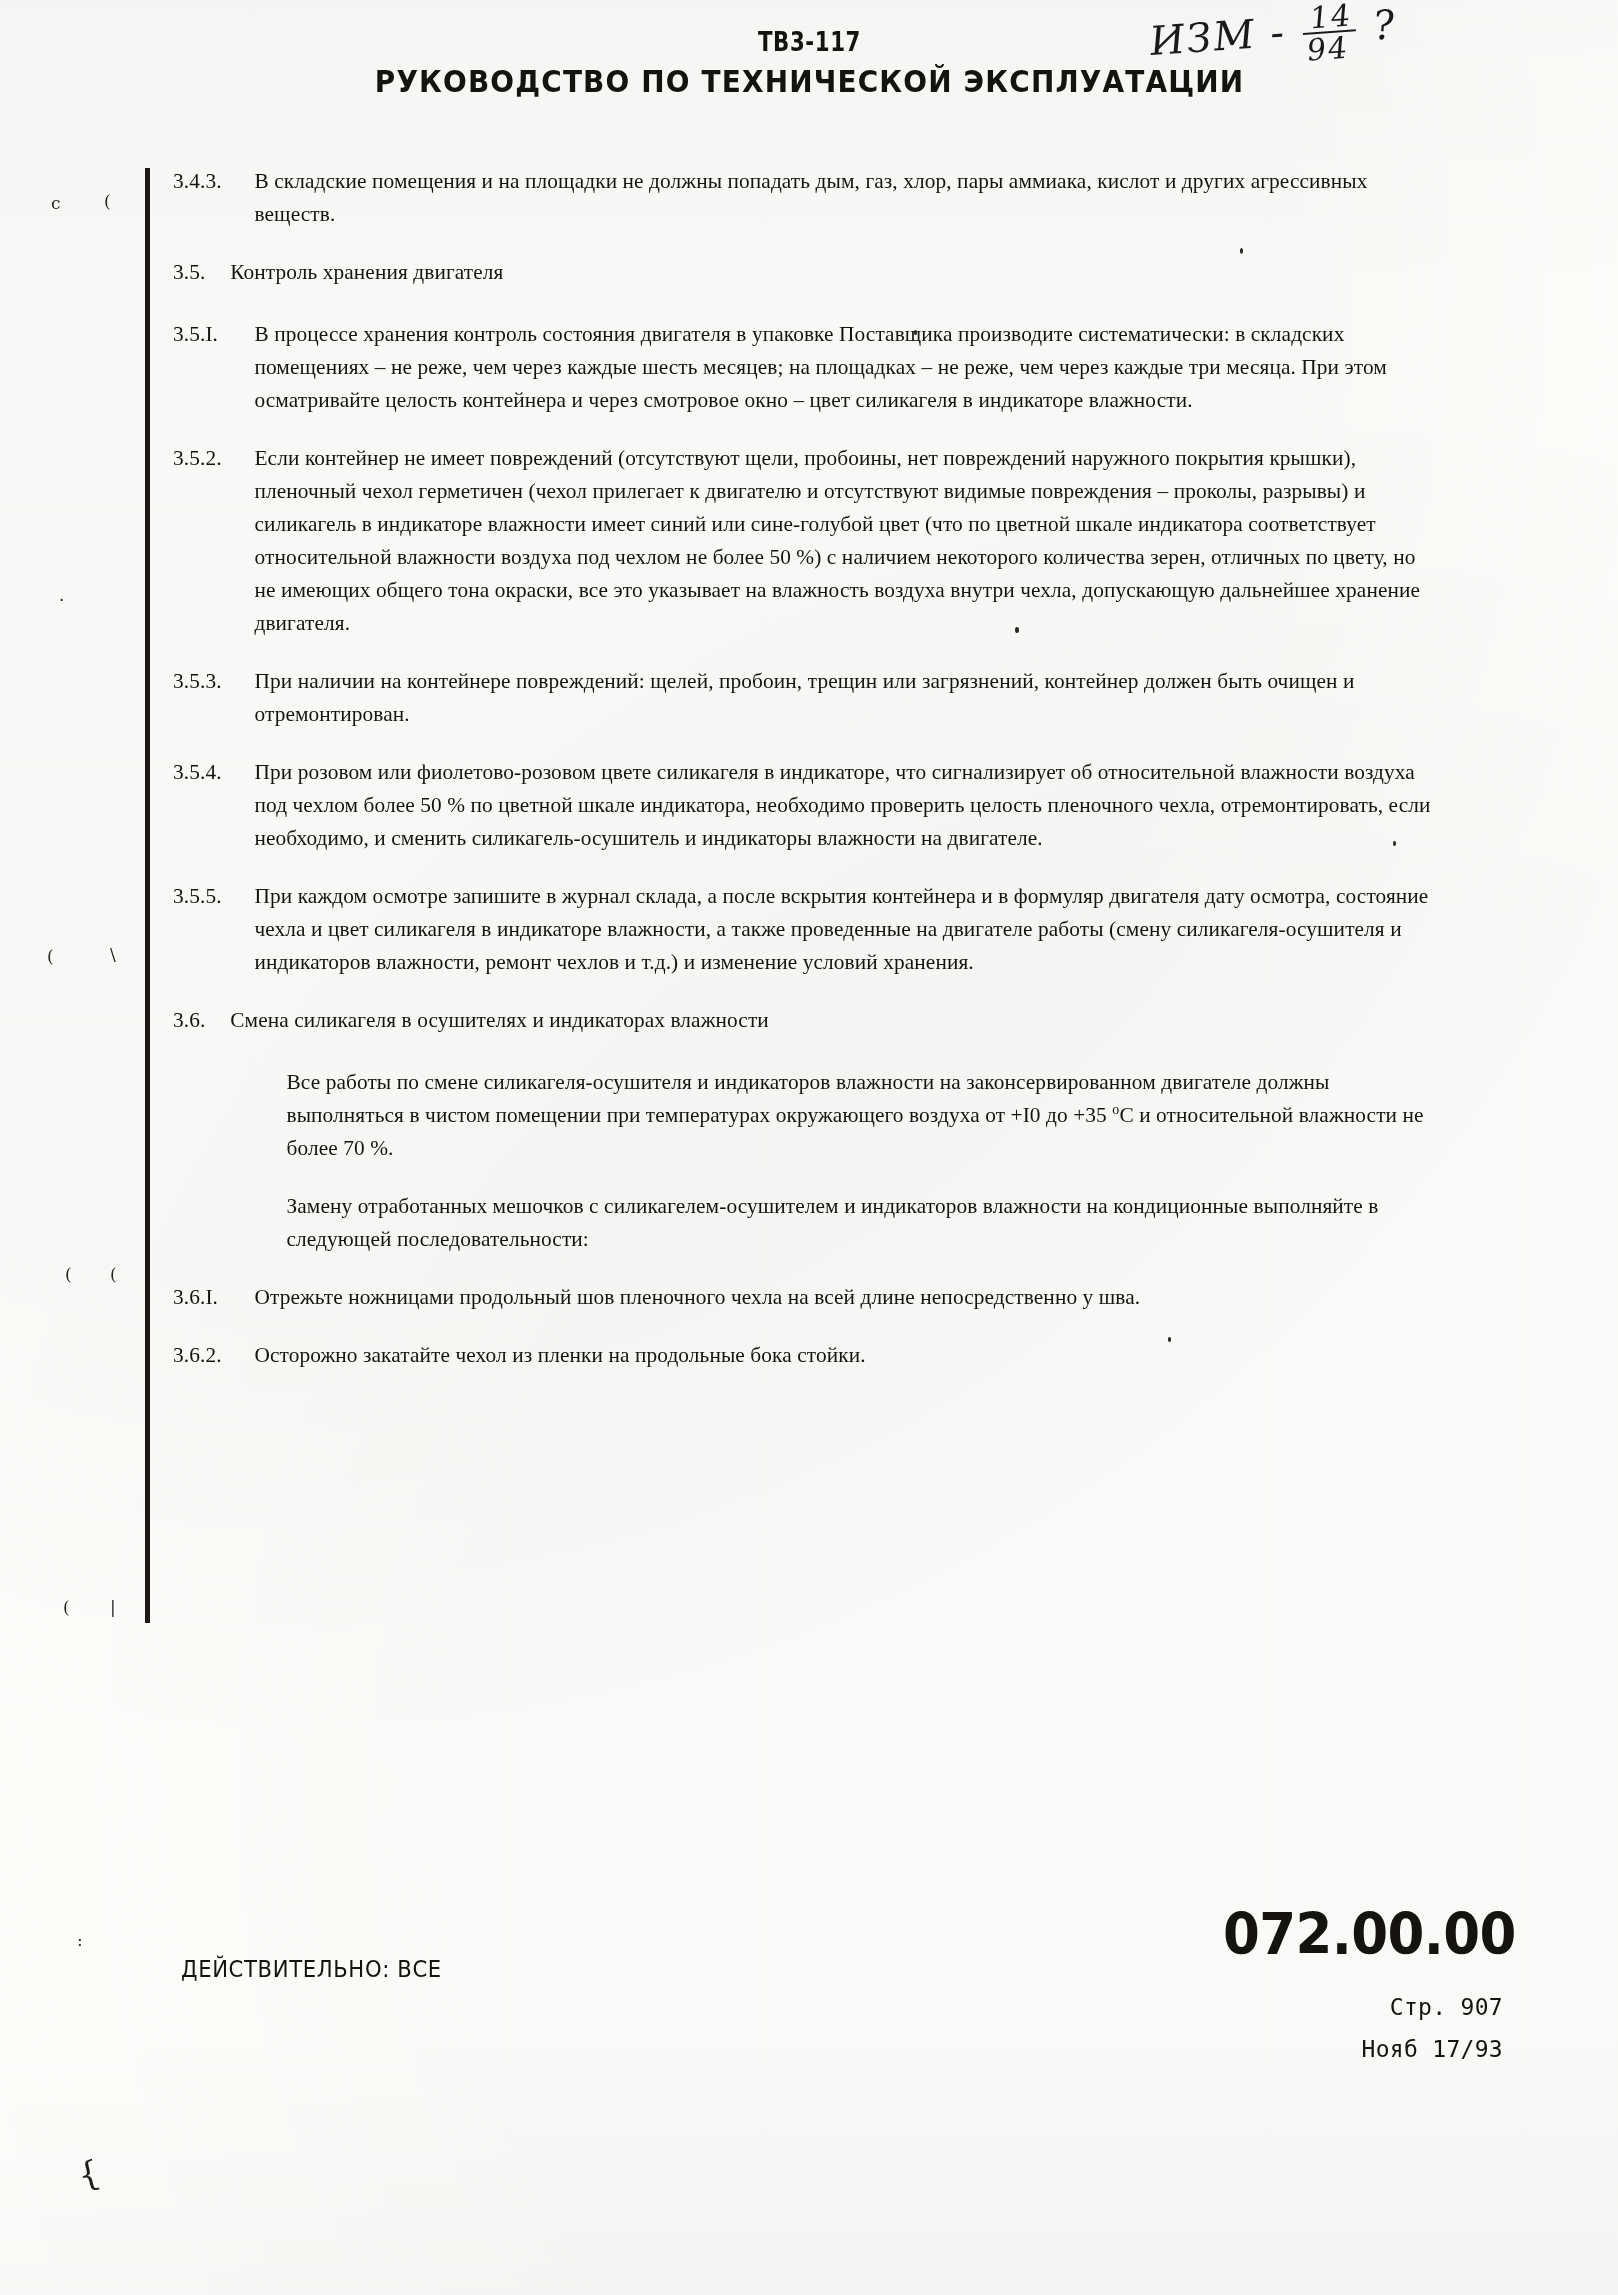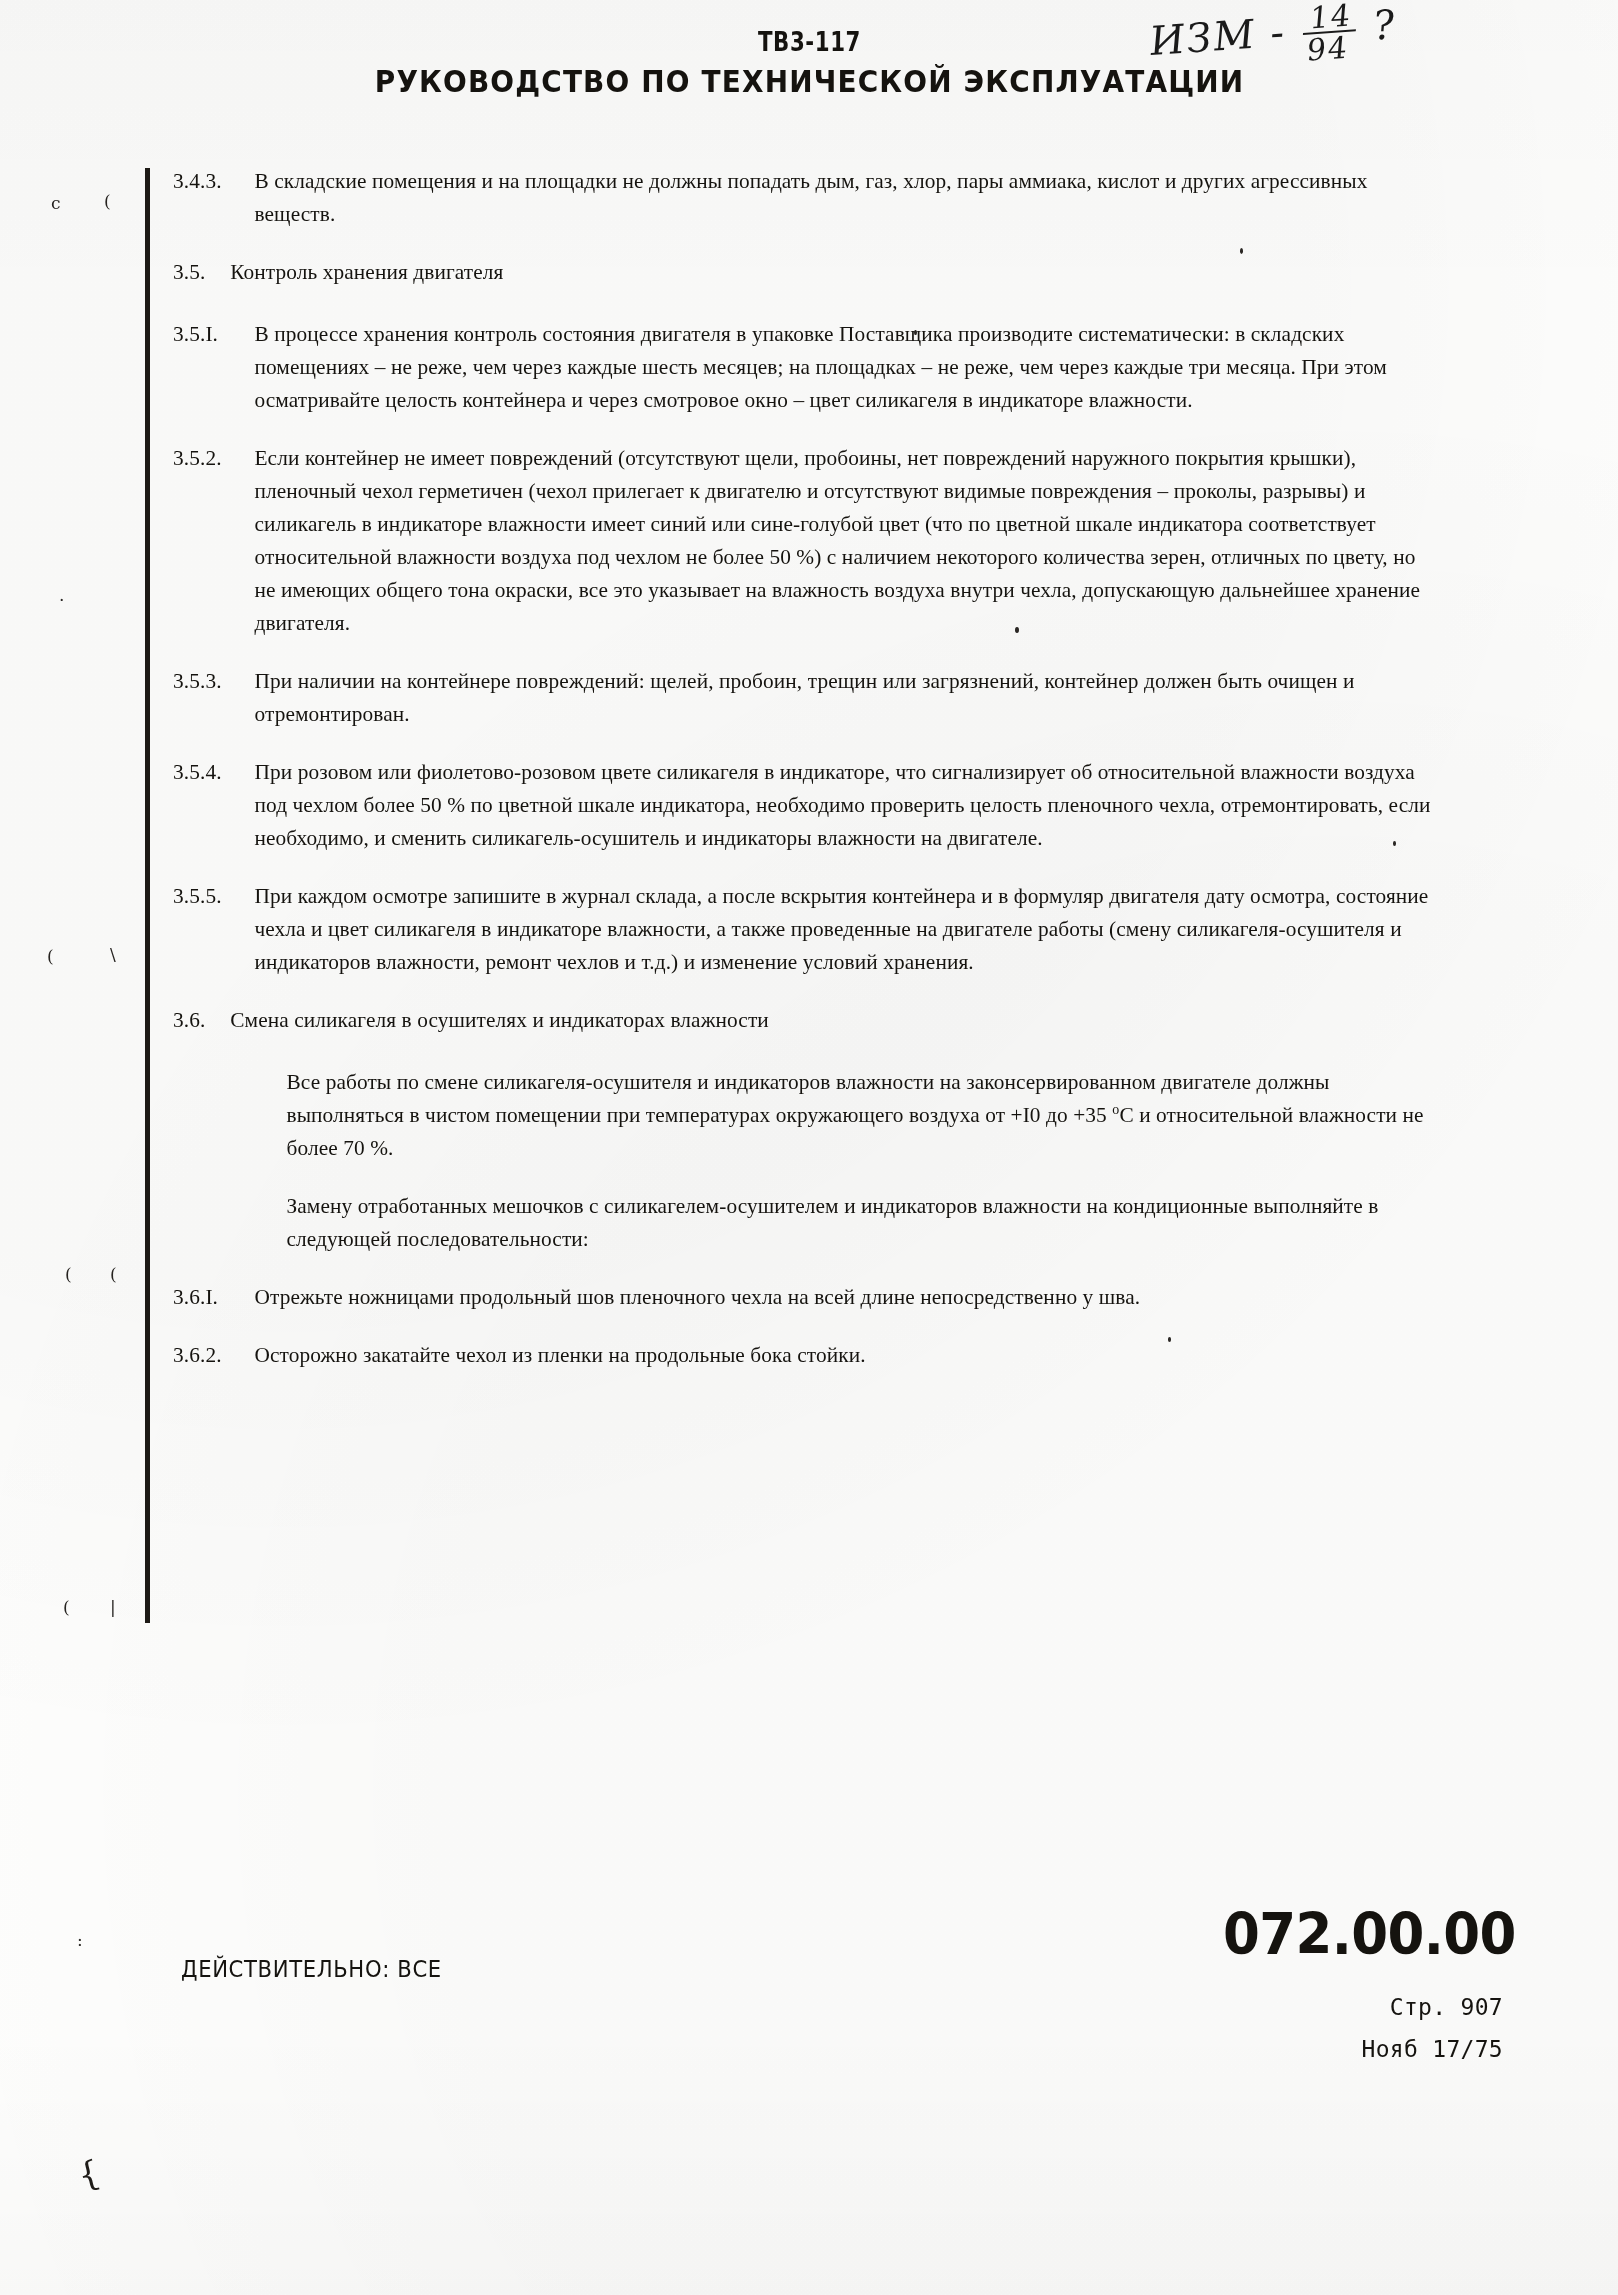--- a/index.html
+++ b/index.html
@@ -215,21 +215,21 @@
       <div class="para sec"><span class="num">3.6.</span><span class="txt">Смена силикагеля в осушителях и индикаторах влажности</span></div>
       <div class="para plain"><span class="txt">Все работы по смене силикагеля-осушителя и индикаторов влажности на законсервированном двигателе должны выполняться в чистом помещении при температурах окружающего воздуха от +I0 до +35 <span class="sup">o</span>С и относительной влажности не более 70 %.</span></div>
       <div class="para plain"><span class="txt">Замену отработанных мешочков с силикагелем-осушителем и индикаторов влажности на кондиционные выполняйте в следующей последовательности:</span></div>
       <div class="para"><span class="num">3.6.I.</span><span class="txt">Отрежьте ножницами продольный шов пленочного чехла на всей длине непосредственно у шва.</span></div>
       <div class="para"><span class="num">3.6.2.</span><span class="txt">Осторожно закатайте чехол из пленки на продольные бока стойки.</span></div>
     </div>
 
   <div class="footer-valid">ДЕЙСТВИТЕЛЬНО: ВСЕ</div>
   <div class="footer-code">072.00.00</div>
   <div class="footer-pagelabel">Стр. 907</div>
-  <div class="footer-date">Нояб 17/75</div>
+  <div class="footer-date">Нояб 17/93</div>
 
   <div id="margin-marks">
       <div class="mark" style="left: 51px; top: 195px;">c</div>
       <div class="mark" style="left: 104px; top: 193px;">(</div>
       <div class="mark" style="left: 59px; top: 587px;">.</div>
       <div class="mark" style="left: 47px; top: 948px;">(</div>
       <div class="mark" style="left: 110px; top: 946px;">\</div>
       <div class="mark" style="left: 65px; top: 1266px;">(</div>
       <div class="mark" style="left: 110px; top: 1266px;">(</div>
       <div class="mark" style="left: 63px; top: 1599px;">(</div>

